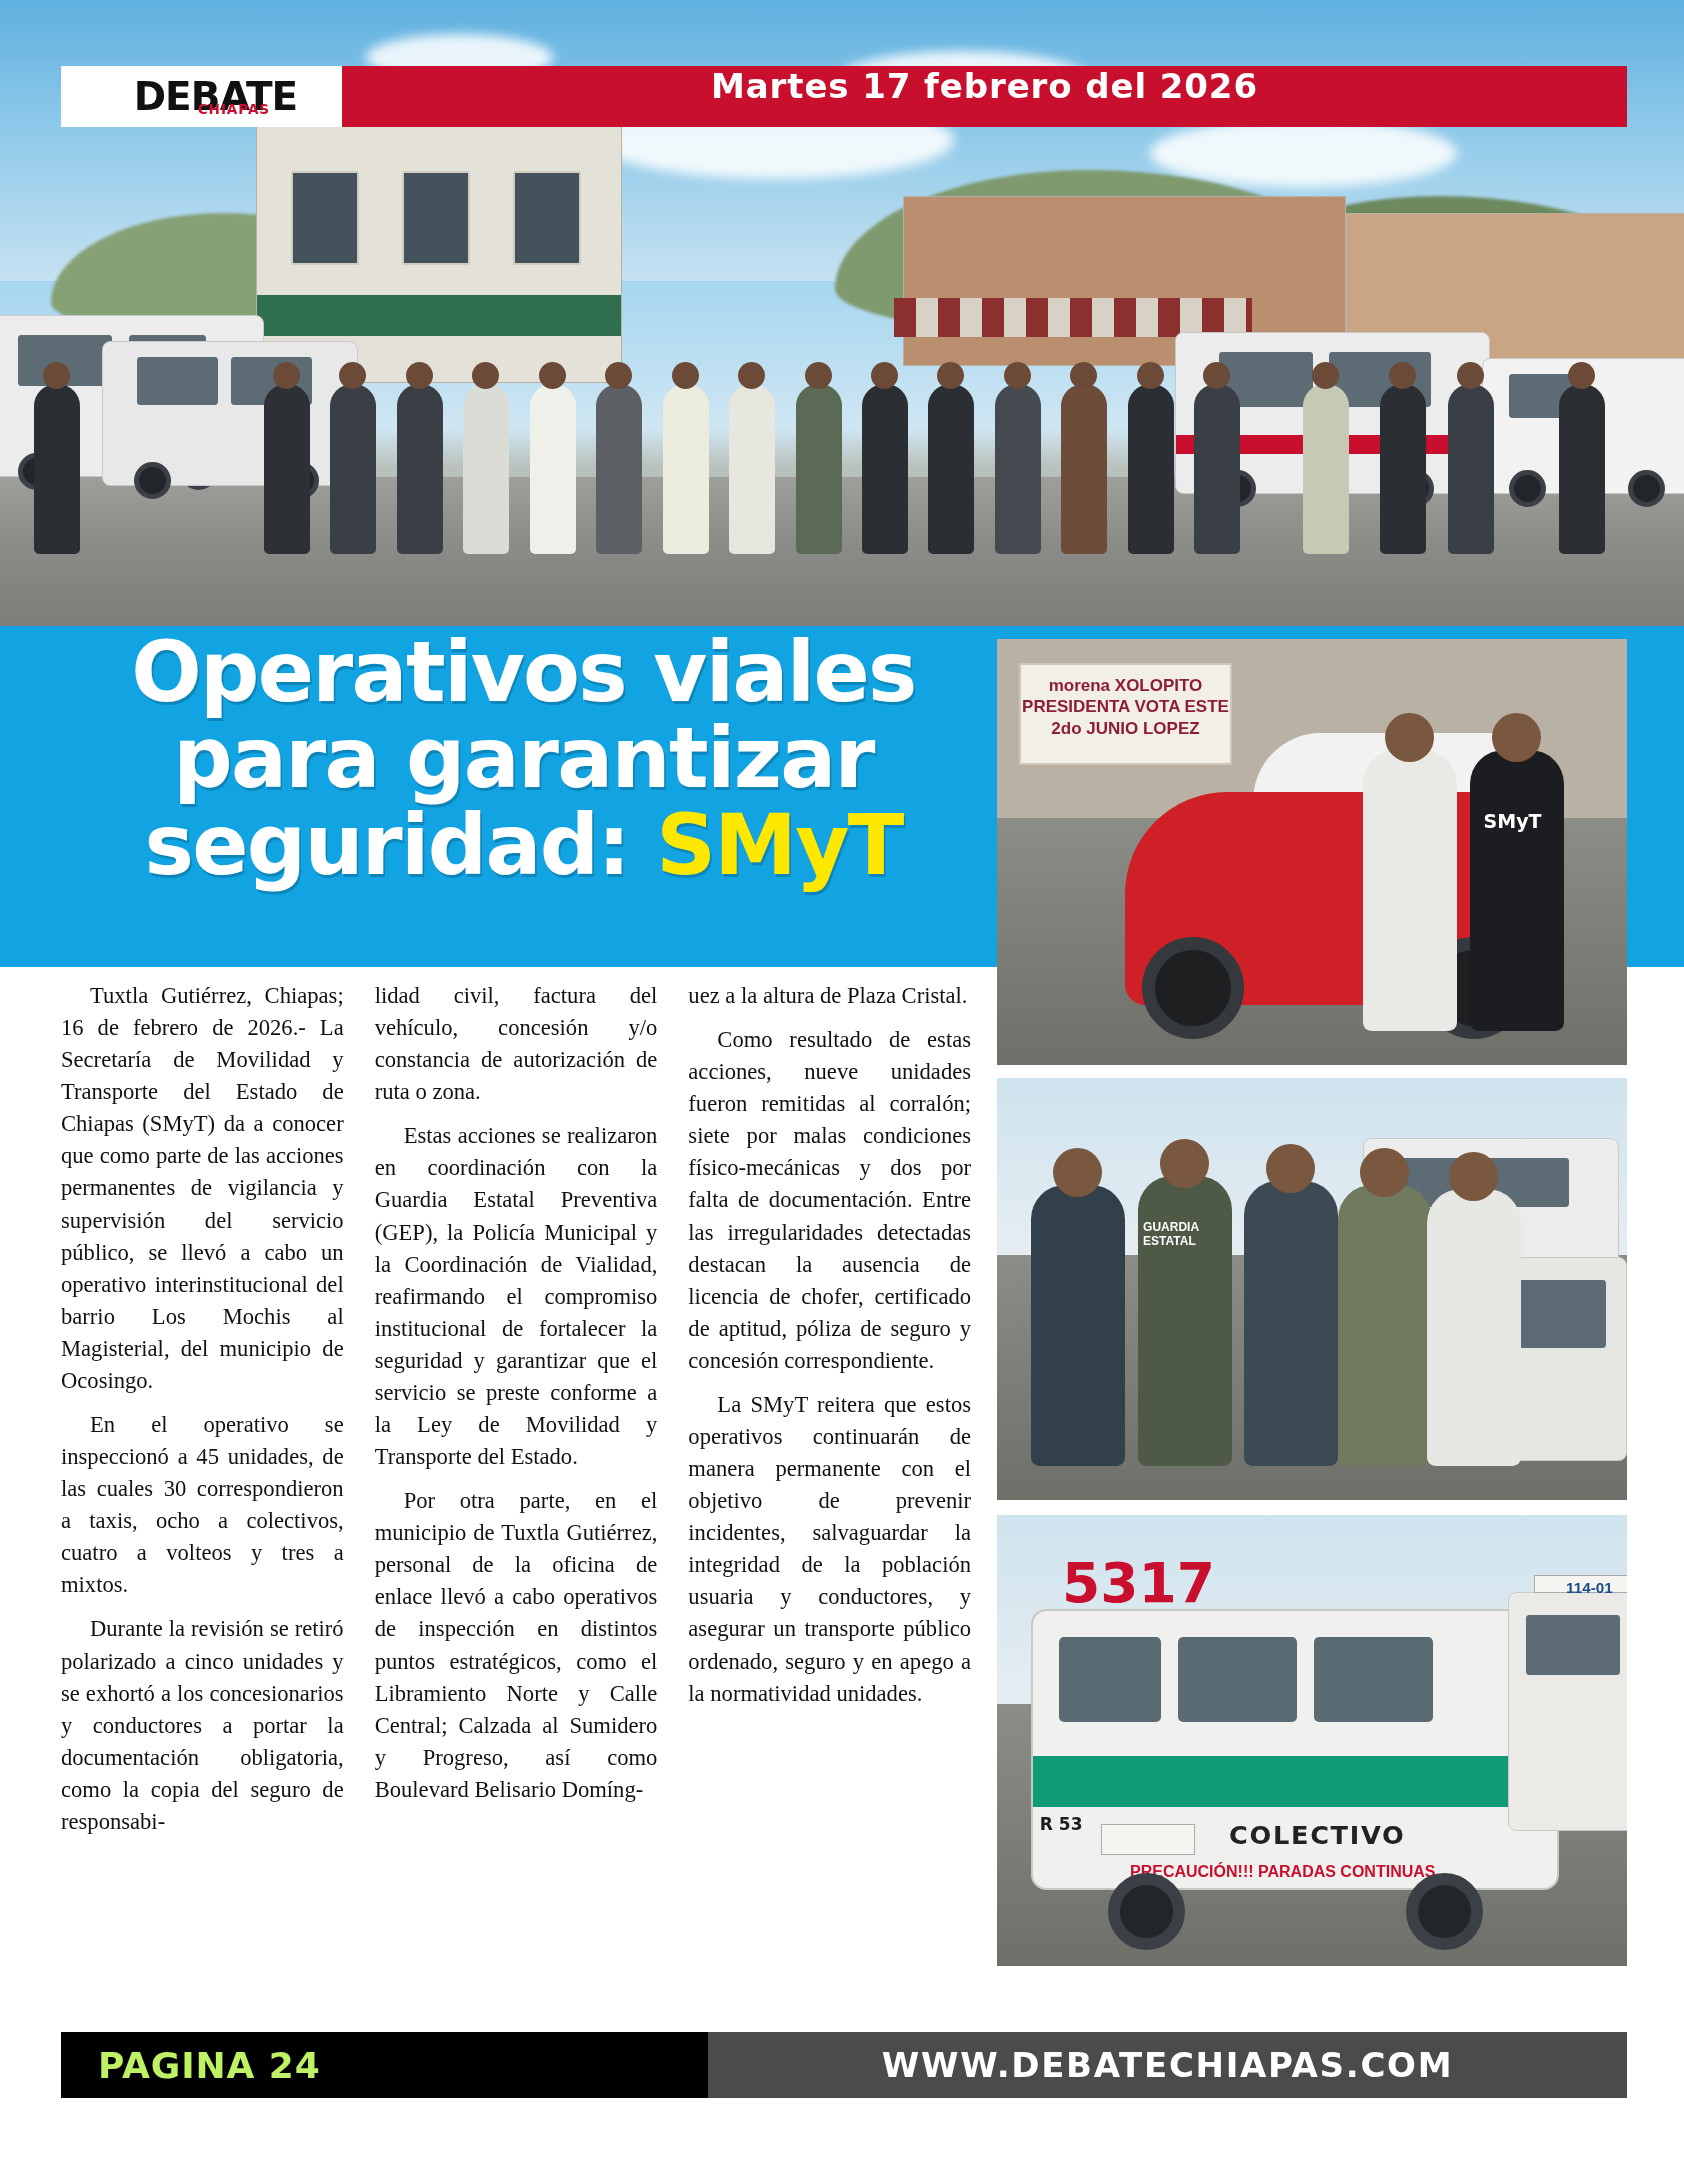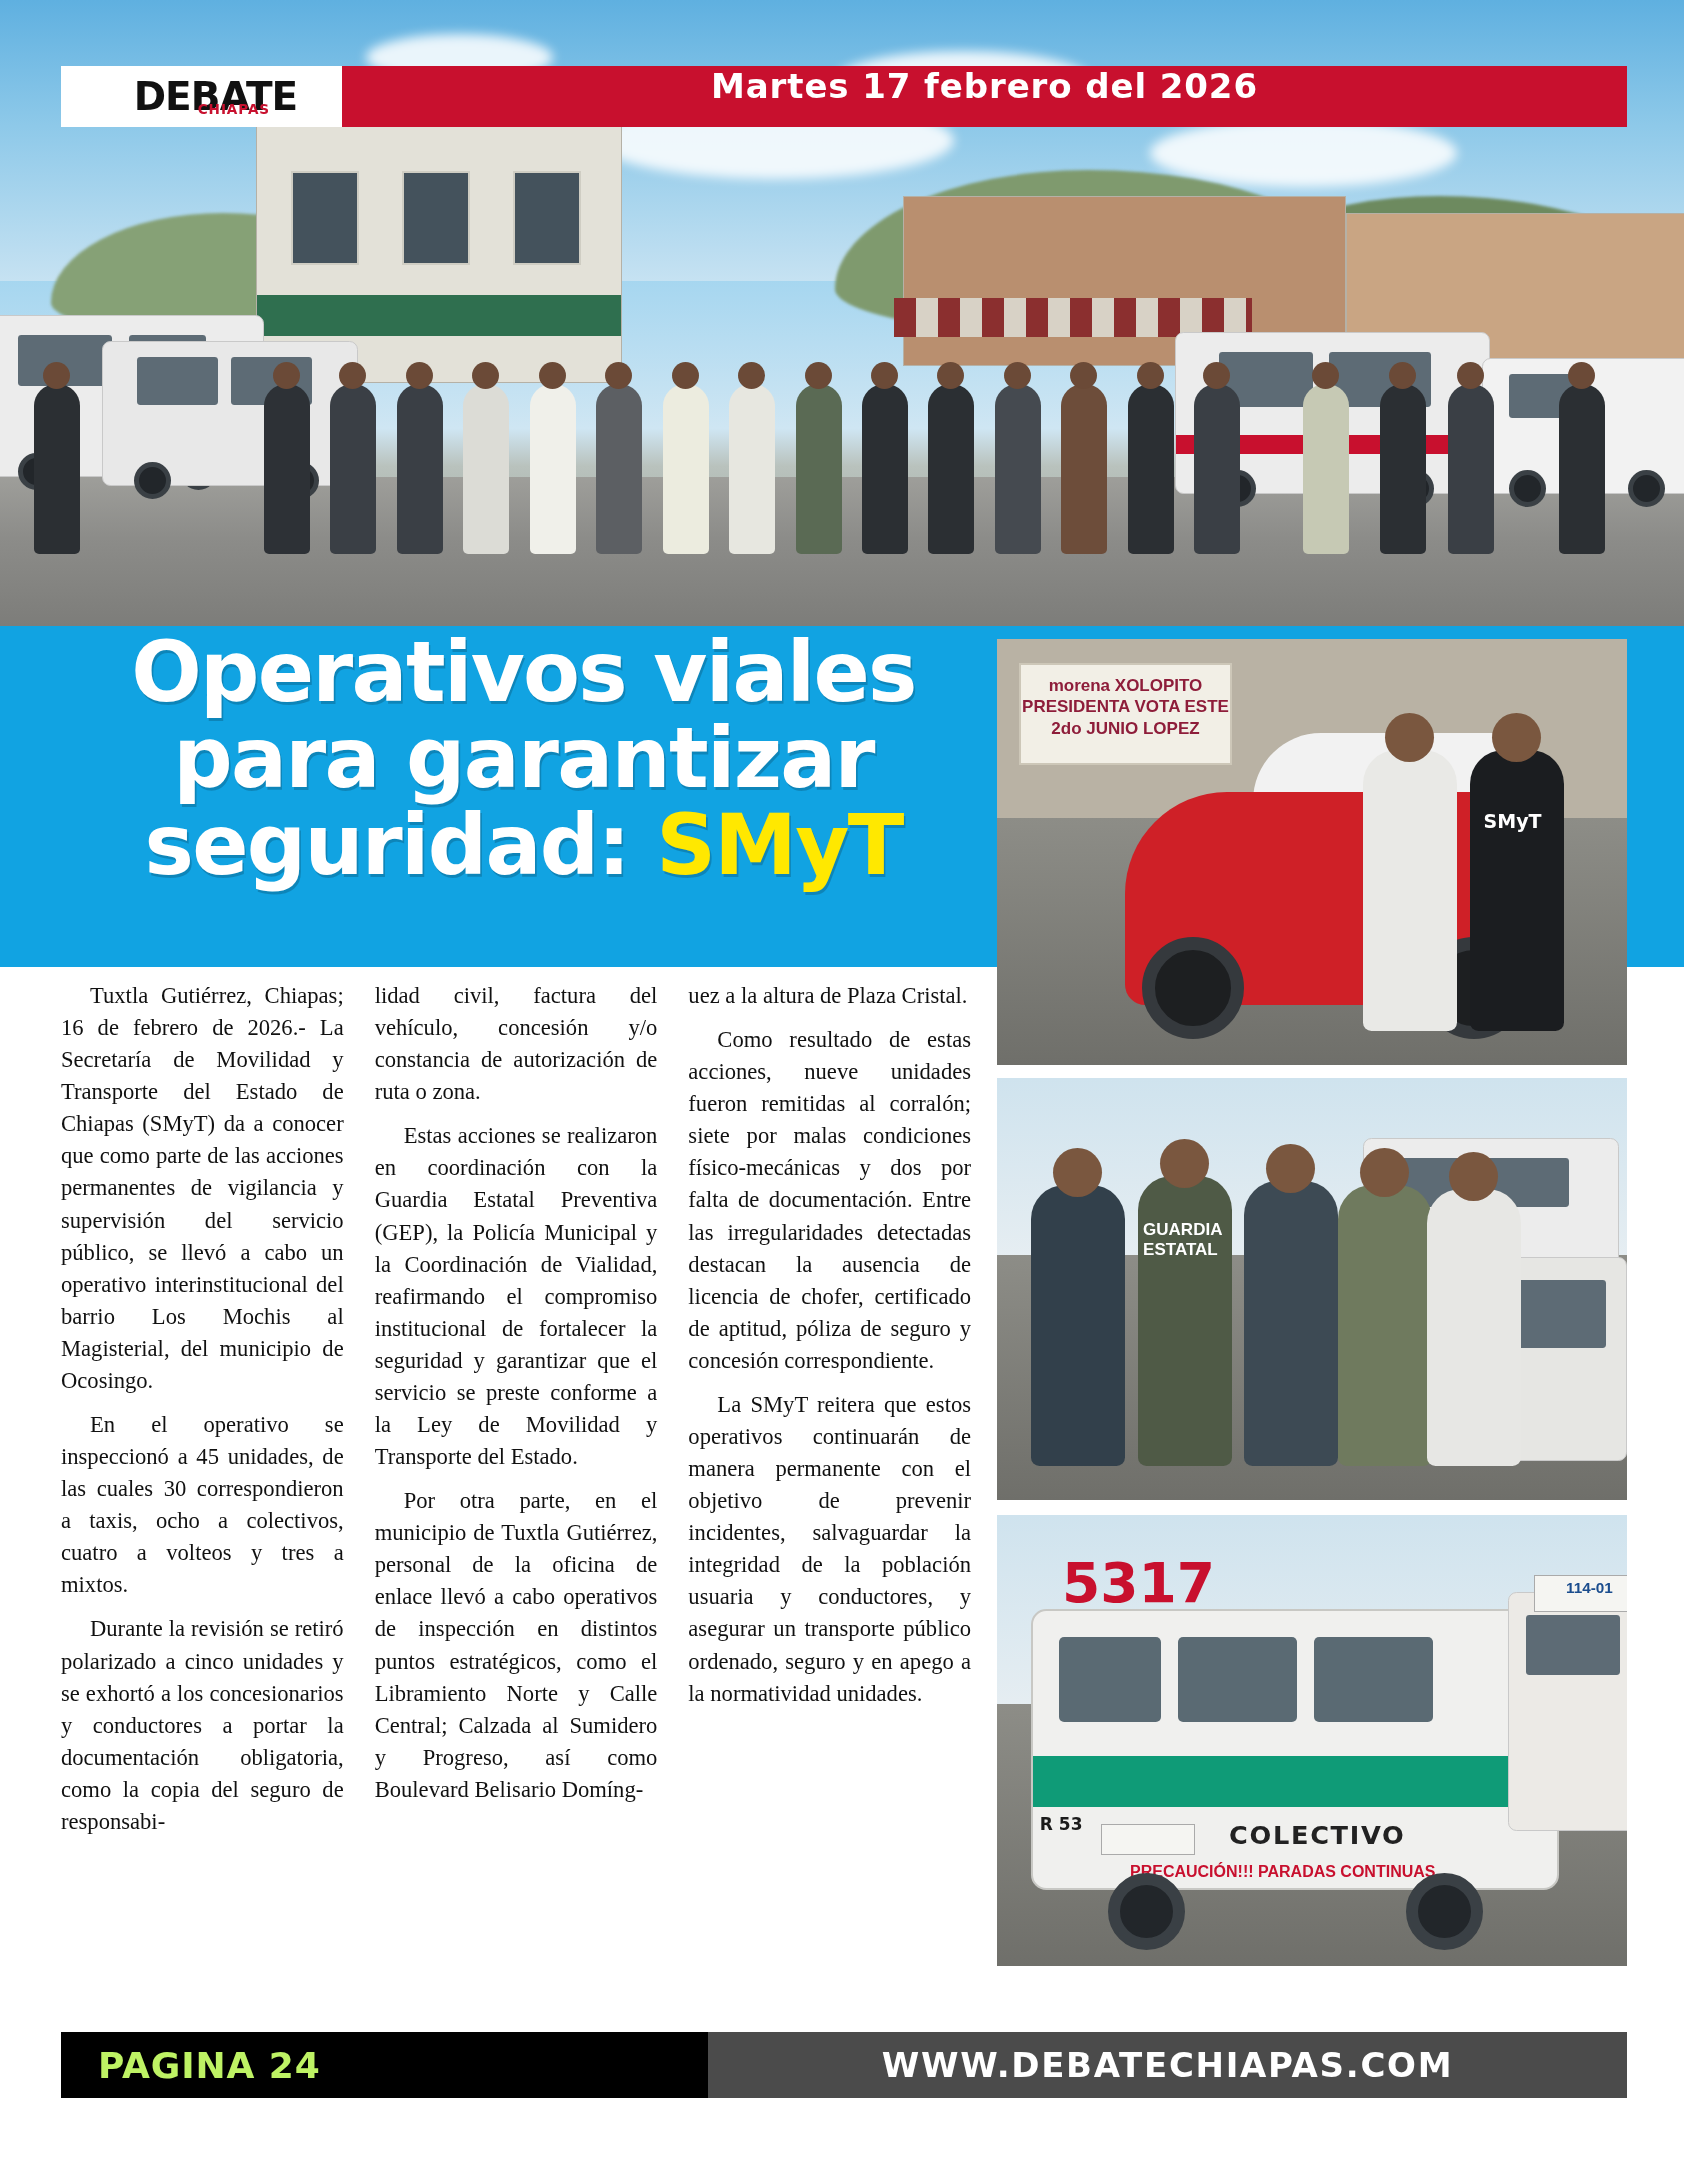--- a/index.html
+++ b/index.html
@@ -386,21 +386,21 @@
       <div class="veh-win" style="left:22px; top:19px; width:77px; height:49px;"></div>
       <div class="veh-win" style="left:111px; top:19px; width:94px; height:49px;"></div>
       <div class="wheel" style="left:34px;"></div>
       <div class="wheel" style="left:170px;"></div>
     </div>
     <div class="veh veh-white" style="left:477px; top:179px; width:153px; height:204px; background:#e6e6e3;">
       <div class="veh-win" style="left:20.4px; top:22px; width:111px; height:68px;"></div>
     </div>
     <div class="officer" style="left:34px;  height:281px; background:#32404b;"></div>
     <div class="officer" style="left:141px; height:290px; background:#4f5a46;">
-      <span style="position:absolute;left:5.1px;top:44px;color:#fff;font-family:'Liberation Sans',sans-serif;font-weight:700;font-size:17px;">GUARDIA ESTATAL</span>
+      <span style="position:absolute;left:5.1px;top:44px;color:#fff;font-family:'Liberation Sans',sans-serif;font-weight:700;font-size:12px;">GUARDIA ESTATAL</span>
     </div>
     <div class="officer" style="left:247px; height:285px; background:#3d4a54;"></div>
     <div class="officer" style="left:341px; height:281px; background:#6f7a5e;"></div>
     <div class="officer" style="left:430px; height:277px; background:#e7e7e4;"></div>
   </div>
 
   <div class="photo p3">
     <div class="ph-sky"></div>
     <div class="ph-ground"></div>
     <div class="van" style="left:34px; top:94px; width:528px; height:281px;">
@@ -412,21 +412,21 @@
       <div class="van-label" style="left:196px; top:209px;">COLECTIVO</div>
       <div class="van-side" style="left:6.8px; top:203px; color:#1b1b1b; font-size:17px;">R 53</div>
       <div class="van-side" style="left:481px; top:203px; color:#1b1b1b; font-size:17px;">R 53</div>
       <div class="warn" style="left:51px; top:252px;">PRECAUCIÓN!!! PARADAS CONTINUAS</div>
       <div class="plate" style="left:68px; top:213px; width:94px; height:31px;"></div>
     </div>
 
     <div class="veh veh-white" style="left:511px; top:77px; width:128px; height:239px; background:#eceae6;">
       <div class="veh-win" style="left:17px; top:22px; width:94px; height:60px;"></div>
     </div>
-    <div class="plate" style="left:537px; top:60px; width:111px; height:37px;">114-01</div>
+    <div class="plate" style="left:537px; top:60px; width:111px; height:18px;">114-01</div>
     <div class="wheel" style="left:111px; top:358px; width:77px; height:77px; border-width:12px;"></div>
     <div class="wheel" style="left:409px; top:358px; width:77px; height:77px; border-width:12px;"></div>
   </div>
 
   <div class="cols">
     <div class="col">
       <p class="indent">Tuxtla Gutiérrez, Chiapas; 16 de febrero de 2026.- La Secretaría de Movilidad y Transporte del Estado de Chiapas (SMyT) da a conocer que como parte de las acciones permanentes de vigilancia y supervisión del servicio público, se llevó a cabo un operativo interinstitucional del barrio Los Mochis al Magisterial, del municipio de Ocosingo.</p>
       <p class="indent">En el operativo se inspeccionó a 45 unidades, de las cuales 30 correspondieron a taxis, ocho a colectivos, cuatro a volteos y tres a mixtos.</p>
       <p class="indent">Durante la revisión se retiró polarizado a cinco unidades y se exhortó a los concesionarios y conductores a portar la documentación obligatoria, como la copia del seguro de responsabi-</p>
     </div>

